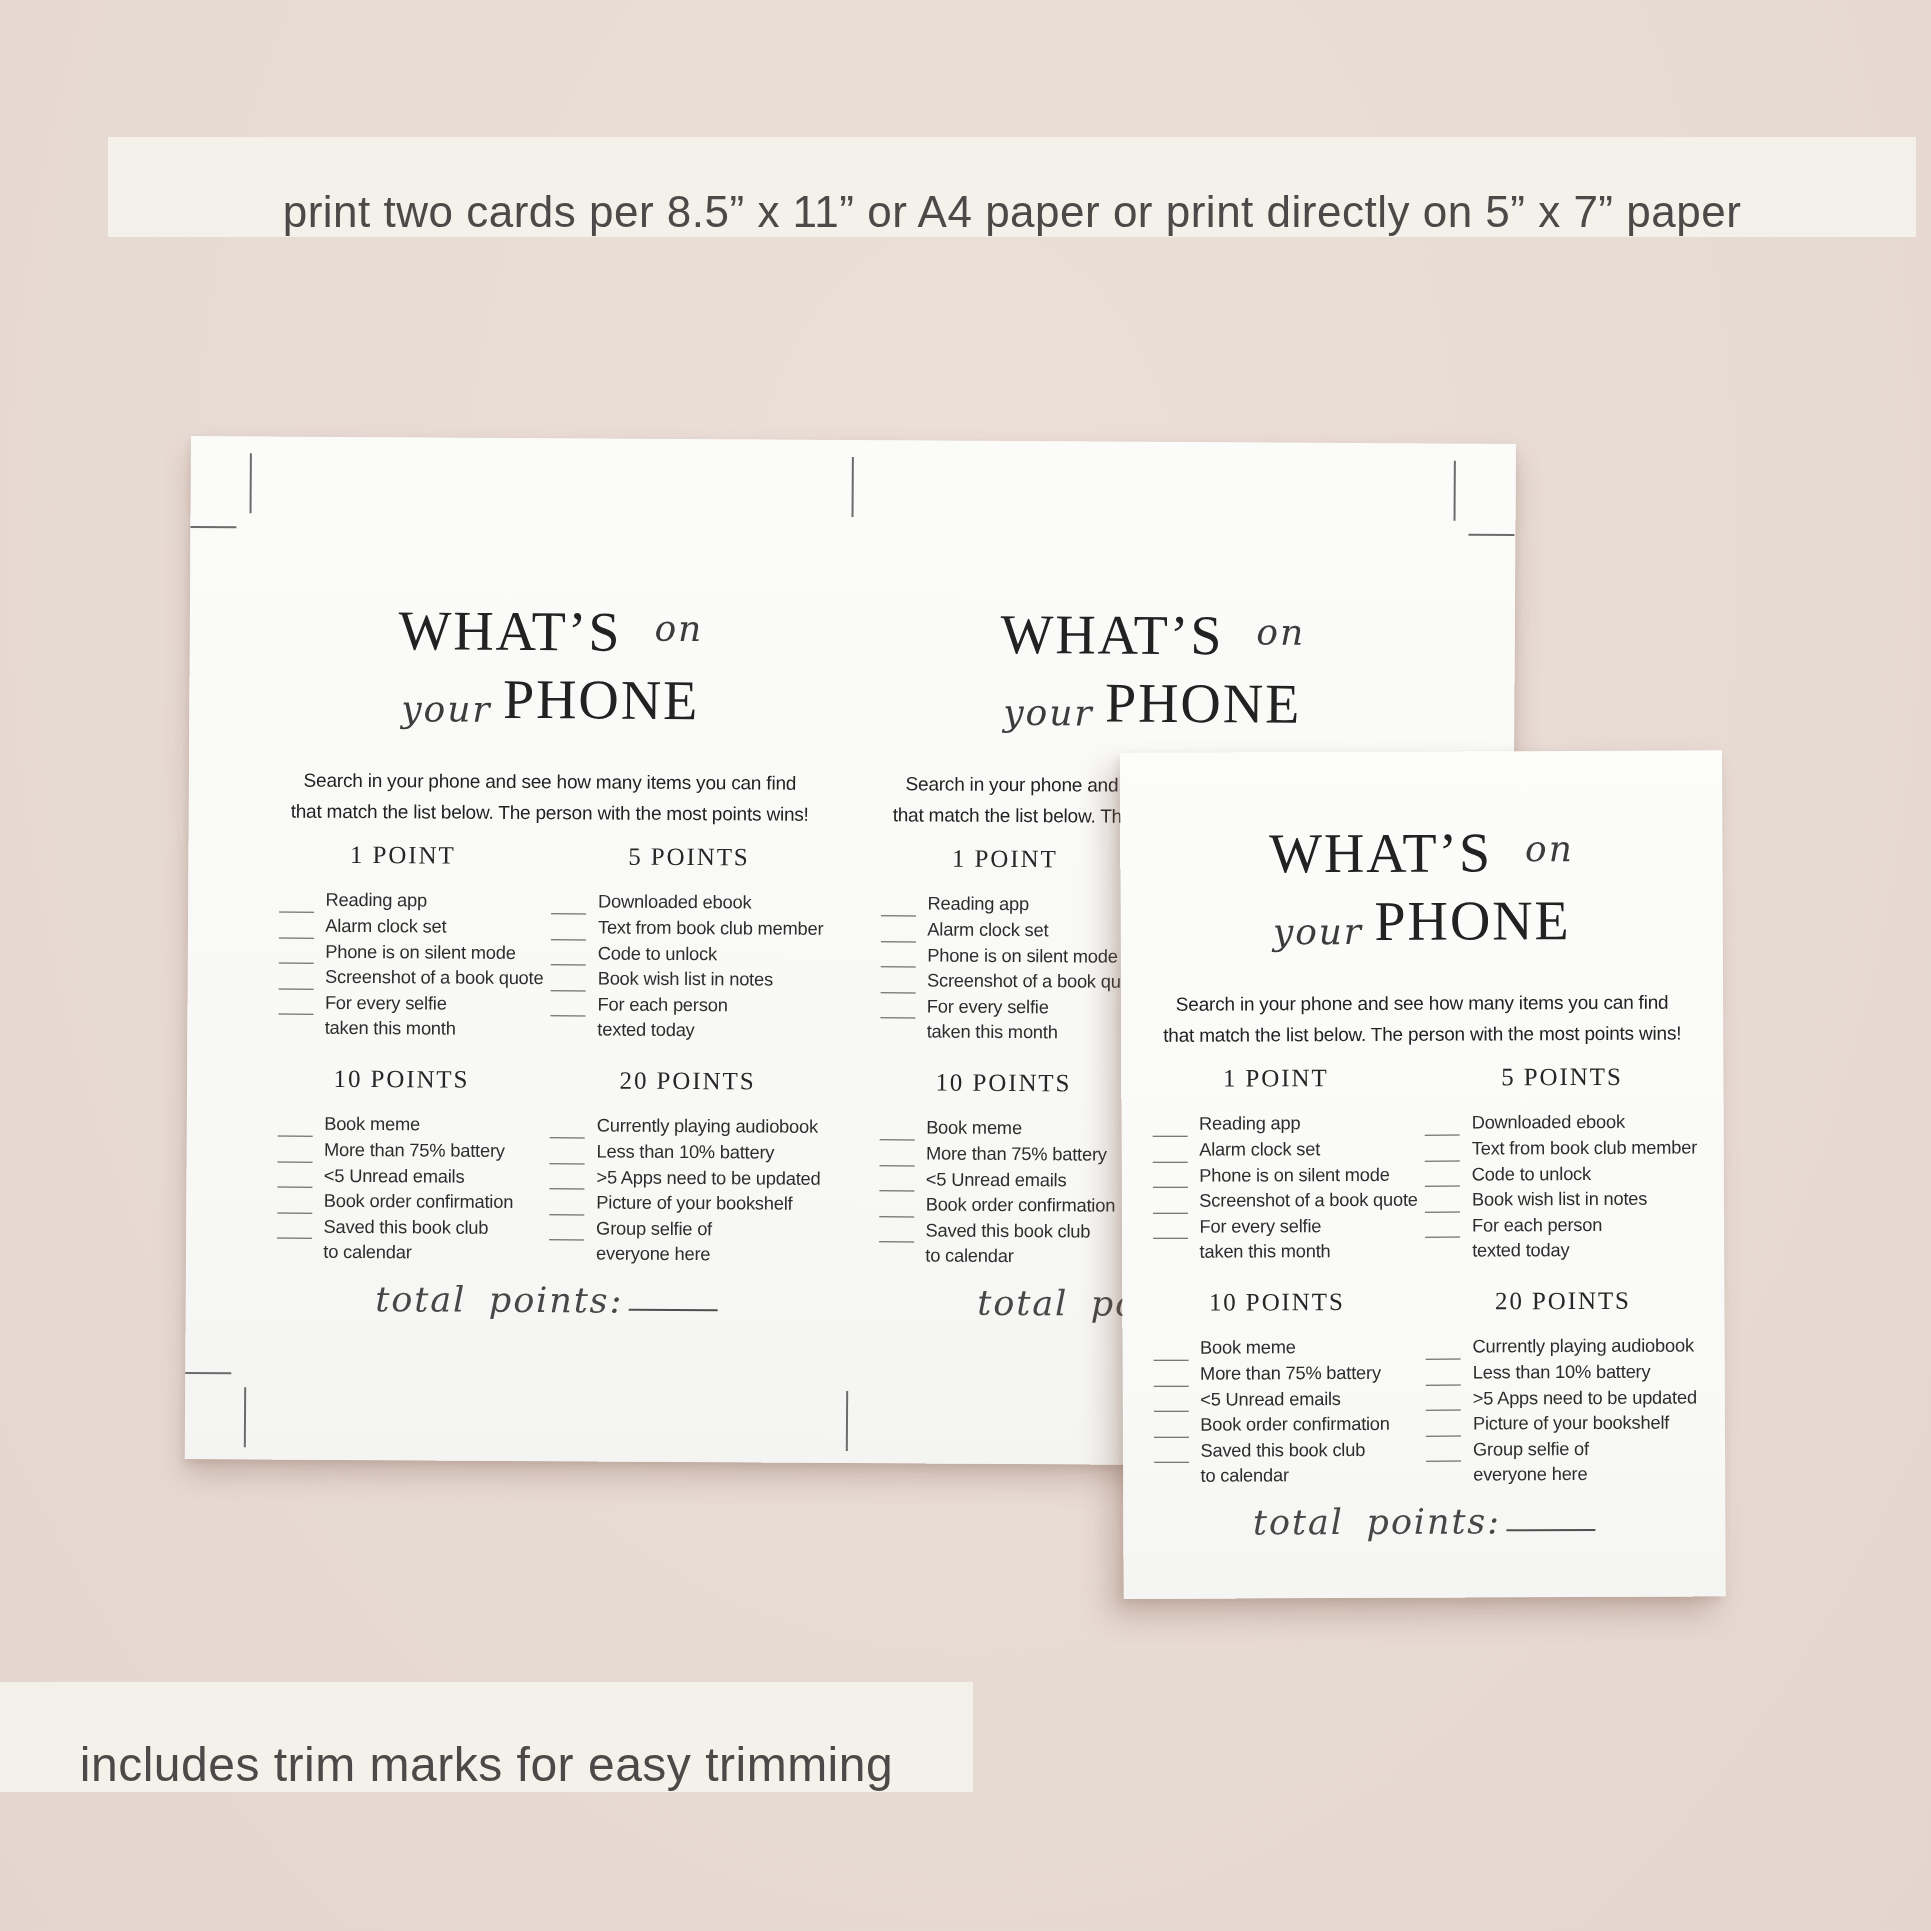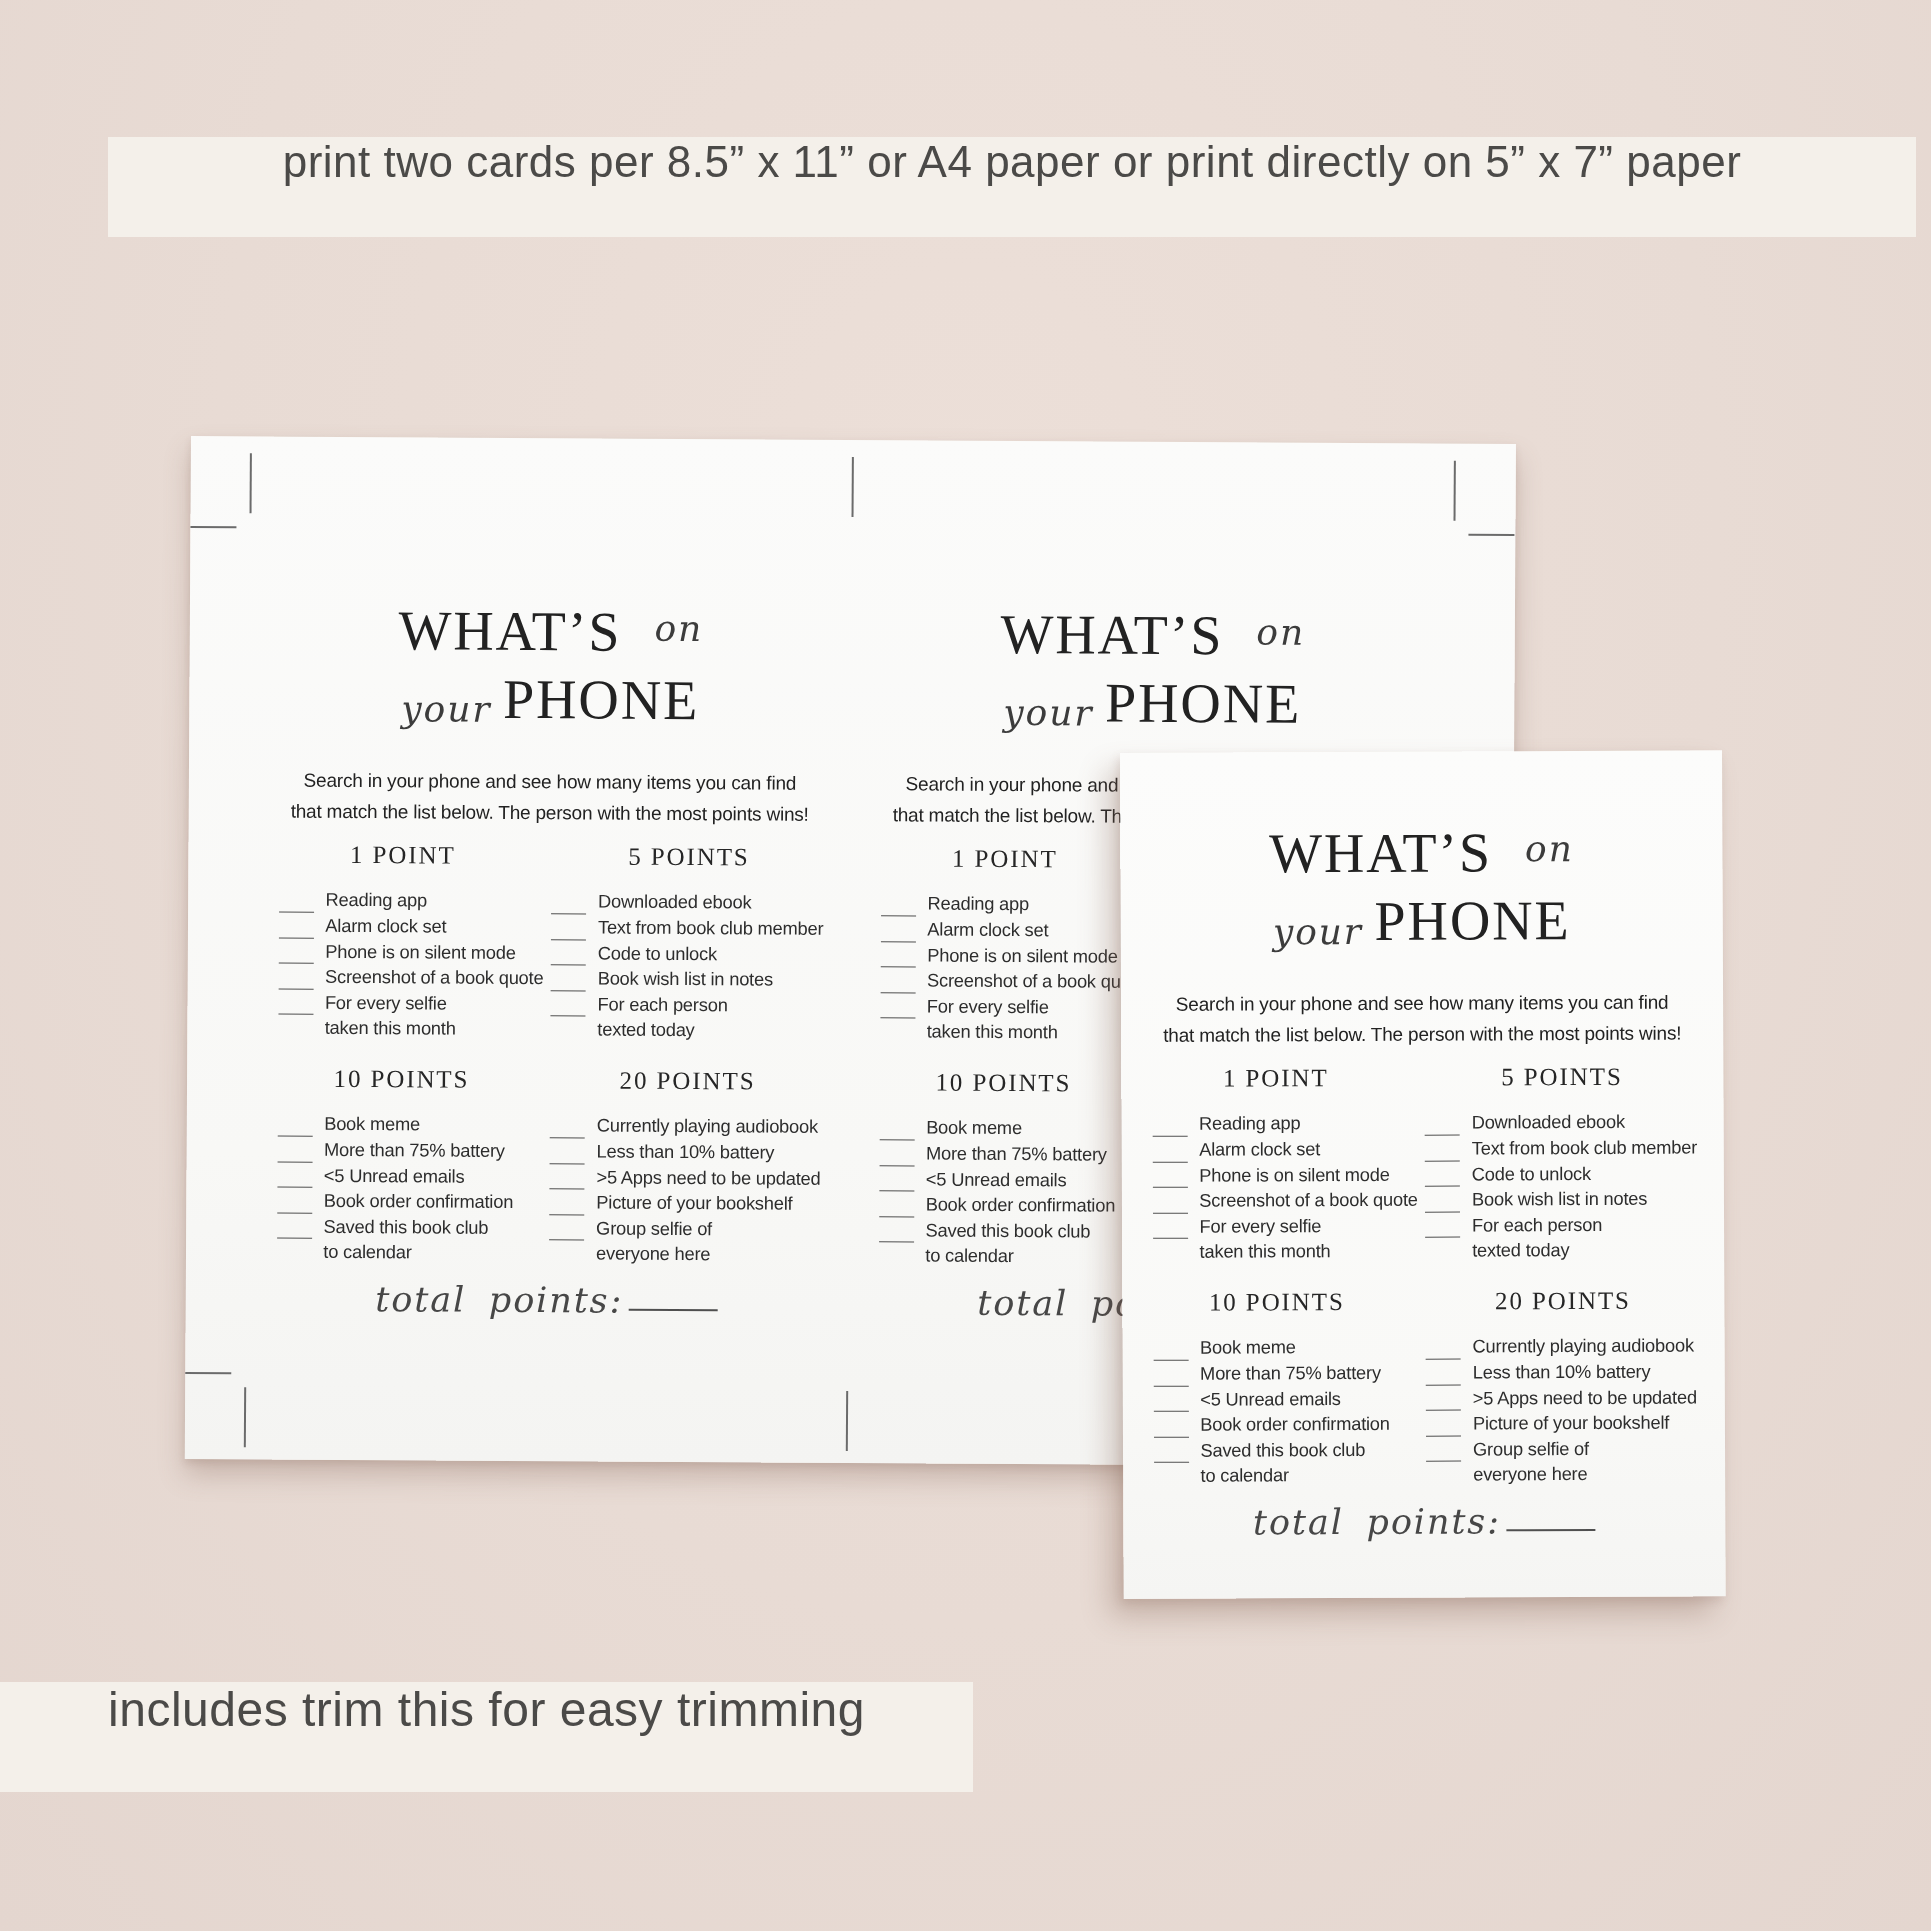--- a/index.html
+++ b/index.html
@@ -3,21 +3,21 @@
 <meta charset="utf-8">
 <style>
   html,body{margin:0;padding:0;}
   body{
     width:1931px;height:1931px;position:relative;overflow:hidden;
     background:radial-gradient(ellipse at 50% 28%, #ecdfd8 0%, #e8dbd4 55%, #e4d6cf 100%);
     font-family:"Liberation Sans","DejaVu Sans",sans-serif;
   }
   
   .banner{
-    position:absolute;background:#f4f0ea;display:flex;align-items:flex-start;justify-content:center;
+    position:absolute;background:#f4f0ea;display:flex;align-items:flex-end;justify-content:center;
     color:#4b4a48;
   }
   .banner-top{left:108px;top:137px;width:1808px;height:100px;font-size:44px;letter-spacing:0.5px;}
   .banner-bottom{left:0;top:1682px;width:973px;height:110px;font-size:48px;letter-spacing:0.5px;}
   
   .sheet{
     position:absolute;left:191px;top:436px;width:1325px;height:1023px;
     background:linear-gradient(180deg,#fbfbfa 0%,#f8f8f6 70%,#f4f4f2 100%);
     transform:rotate(.35deg);transform-origin:0 0;
     box-shadow:0 15.4px 27px rgba(130,95,82,.30), 0 3.9px 7.7px rgba(130,95,82,.16);
@@ -482,15 +482,15 @@
         </div>
       </div>
       <div class="total-line">
         <span class="total-script">total points:</span>
         <span class="total-blank"></span>
       </div>
     </div>
 </div>
 
 <div class="banner banner-bottom">
-  <span>includes trim this for easy trimming</span>
+  <span>includes trim marks for easy trimming</span>
 </div>
 
 
 </body></html>

